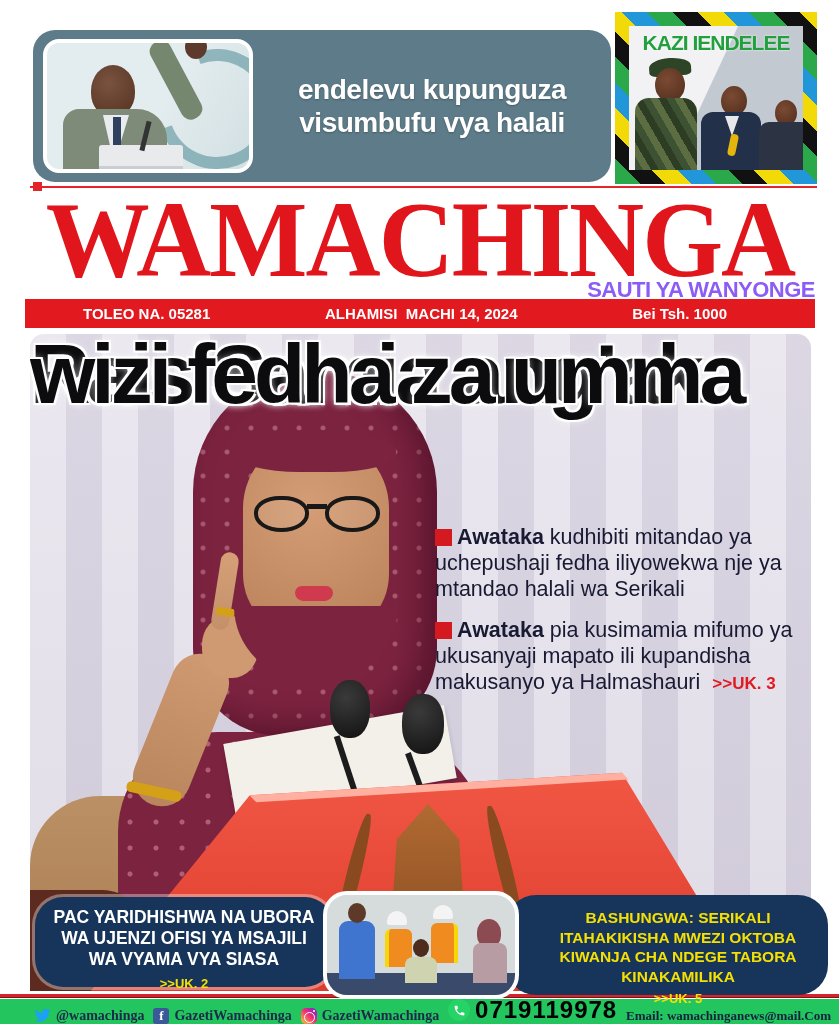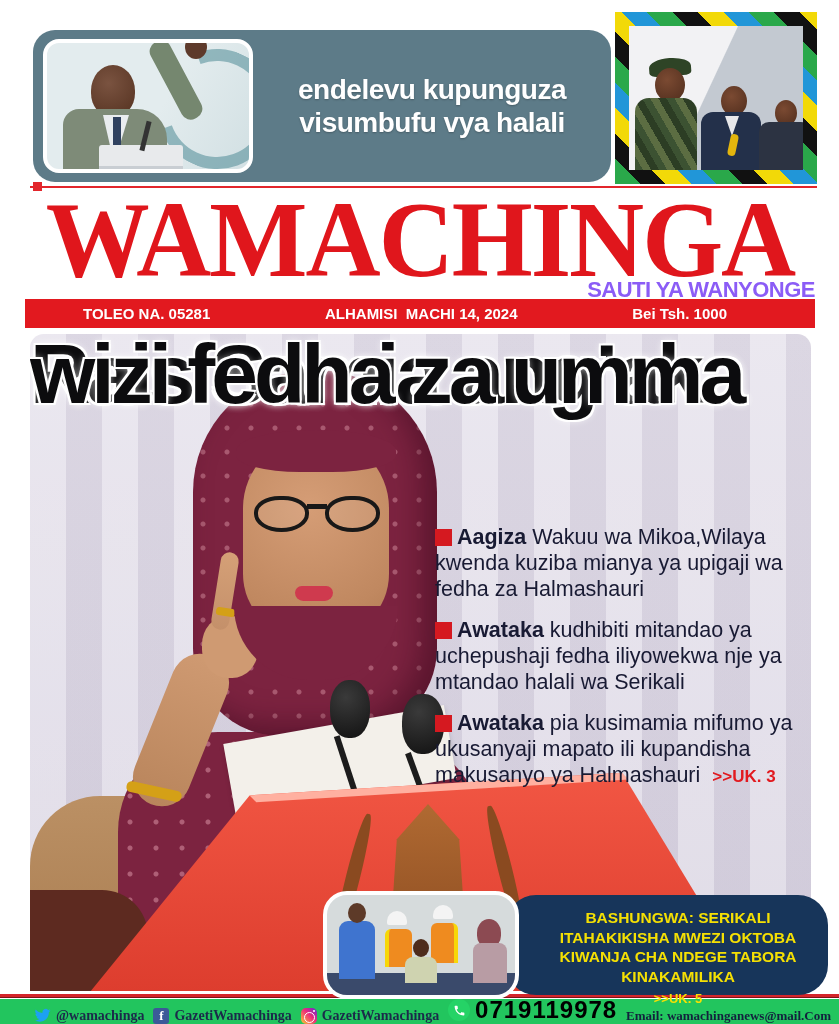--- a/index.html
+++ b/index.html
@@ -208,20 +208,21 @@
         <div class="bp-laptop"></div>
         <div class="bp-mic"></div>
       </div>
       <div class="banner-headline">
         <span>endelevu kupunguza</span>
         <span>visumbufu vya halali</span>
       </div>
     </div>
     <div class="kazi-box">
       <div class="kazi-inner">
+        <div class="kazi-title">KAZI IENDELEE</div>
         <div class="kz kz1-cap"></div>
         <div class="kz kz-head kz1-head"></div>
         <div class="kz kz1-body"></div>
         <div class="kz kz-head kz2-head"></div>
         <div class="kz kz2-body"></div>
         <div class="kz kz2-shirt"></div>
         <div class="kz kz2-mic"></div>
         <div class="kz kz-head kz3-head"></div>
         <div class="kz kz3-body"></div>
       </div>
@@ -269,31 +270,32 @@
     <div class="horn rgt"></div>
     <div class="emblem"></div>
 
     <div class="headline">
       <div>Rais Samia ang’aka</div>
       <div>wizi fedha za umma</div>
     </div>
 
     <div class="bullets">
       <div class="bullet">
-        <span class="sq"></span><span class="lead">Aagiza</span><span> Wakuu wa Mikoa,Wilaya kwenda kuziba mianya ya upigaji wa fedha za Halmashauri</span>
-      </div>
-      <div class="bullet">
         <span class="sq"></span><span class="lead">Awataka</span><span> kudhibiti mitandao ya uchepushaji fedha iliyowekwa nje ya mtandao halali wa Serikali</span>
       </div>
       <div class="bullet">
         <span class="sq"></span><span class="lead">Awataka</span><span> pia kusimamia mifumo ya ukusanyaji mapato ili kupandisha makusanyo ya Halmashauri</span><span class="ref3">&gt;&gt;UK. 3</span>
       </div>
     </div>
   </main>
 
+  <div class="story-left">
+    <span>PAC YARIDHISHWA NA UBORA WA UJENZI OFISI YA MSAJILI WA VYAMA VYA SIASA</span>
+    <span class="story-ref">&gt;&gt;UK. 2</span>
+  </div>
 
   <div class="mid-photo">
     <div class="mp-sofa"></div>
     <div class="mp-man-blue"></div>
     <div class="mp-head1"></div>
     <div class="mp-helm1"></div>
     <div class="mp-vest1"></div>
     <div class="mp-helm2"></div>
     <div class="mp-vest2"></div>
     <div class="mp-head3"></div>

